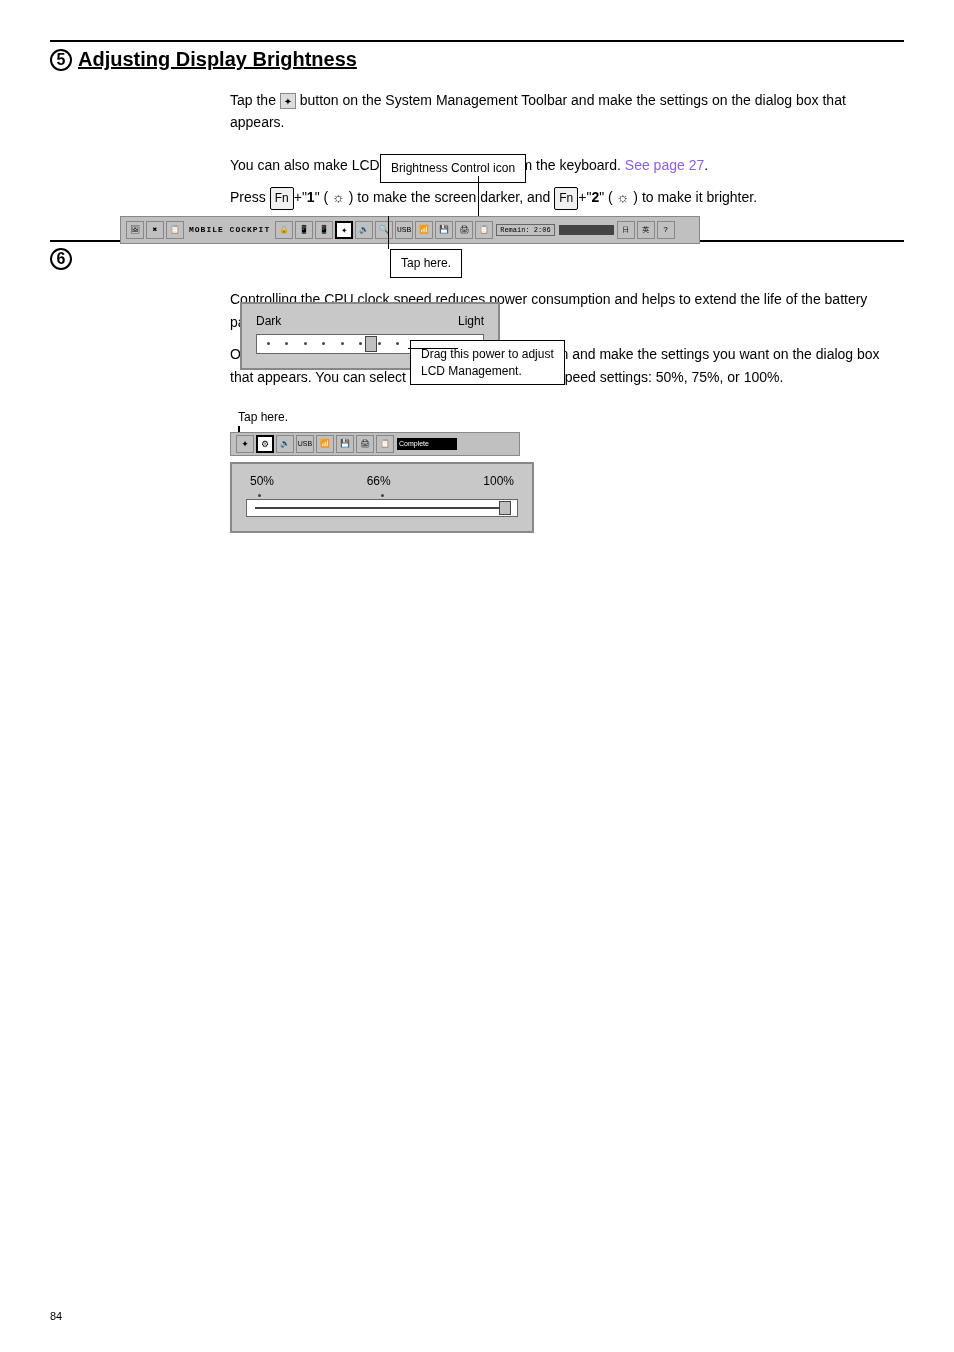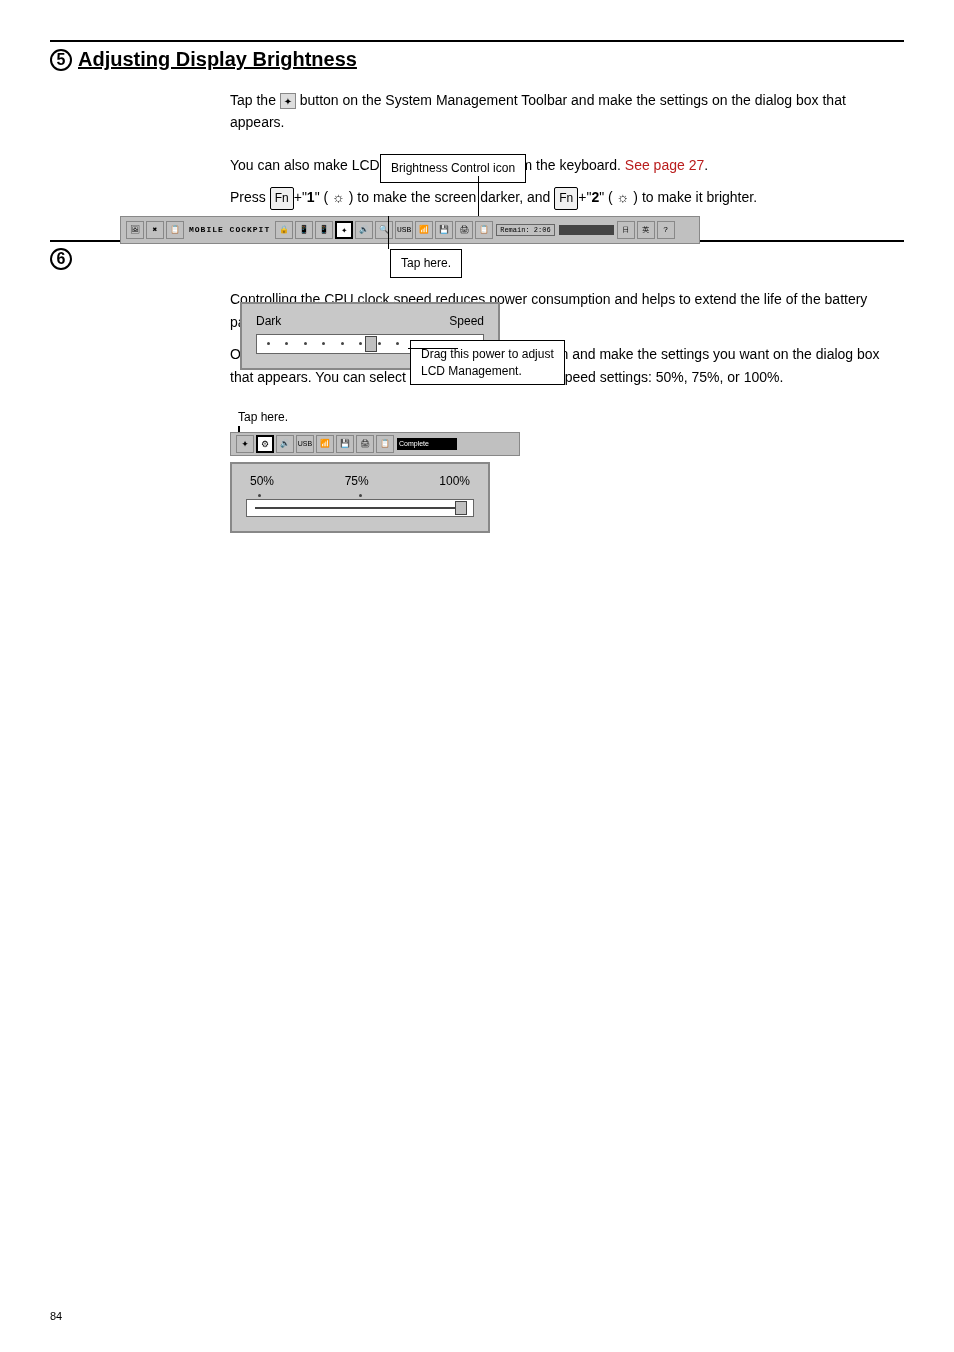--- a/index.html
+++ b/index.html
@@ -139,21 +139,21 @@
       padding: 1px 4px;
       font-size: 12px;
       font-family: Arial, sans-serif;
       background: #f0f0f0;
       border-radius: 2px;
       text-align: center;
     }
 
     
     a {
-      color: #b91c1c;
+      color: #8b5cf6;
       text-decoration: none;
     }
 
     
     .section2 {
       margin-top: 30px;
     }
 
     
     .cpu-toolbar-bar {
@@ -166,21 +166,21 @@
       font-size: 9px;
       overflow: hidden;
       width: 290px;
     }
 
     
     .cpu-dialog {
       background: #c8c8c8;
       border: 2px solid #888;
       padding: 10px 14px 14px;
-      width: 260px;
+      width: 304px;
       margin-top: 6px;
     }
     .cpu-percent-labels {
       display: flex;
       justify-content: space-between;
       font-size: 12px;
       margin-bottom: 4px;
       padding: 0 4px;
     }
     .cpu-slider-track {
@@ -306,21 +306,21 @@
   <div style="position:absolute; left:390px; top:95px;">
     <div class="callout-box">Tap here.</div>
   </div>
 
   <div style="position:absolute; left:388px; top:62px; width:1px; height:33px; background:#000;"></div>
 
   <div style="position:absolute; left:120px; top:140px;">
     <div class="brightness-dialog">
       <div class="brightness-labels">
         <span>Dark</span>
-        <span>Speed</span>
+        <span>Light</span>
       </div>
       <div class="slider-track">
         <div class="slider-dots">
           <div class="slider-dot"></div>
           <div class="slider-dot"></div>
           <div class="slider-dot"></div>
           <div class="slider-dot"></div>
           <div class="slider-dot"></div>
           <div class="slider-dot"></div>
           <div class="slider-dot"></div>
@@ -385,21 +385,21 @@
       <div class="toolbar-icon" style="font-size:8px;">📋</div>
       <div style="position:relative; display:inline-block; margin:0 2px;">
         <div style="background:#000; width:60px; height:12px;"></div>
         <div style="position:absolute; top:0; left:2px; font-size:7px; color:#fff; white-space:nowrap; line-height:12px;">Complete</div>
       </div>
     </div>
 
     <div class="cpu-dialog" style="margin-top:6px;">
       <div class="cpu-percent-labels">
         <span>50%</span>
-        <span>75%</span>
+        <span>66%</span>
         <span>100%</span>
       </div>
       <div class="cpu-tick-dots">
         <div class="cpu-tick"></div>
         <div class="cpu-tick"></div>
         <div class="cpu-tick" style="visibility:hidden;"></div>
       </div>
       <div class="cpu-slider-track" style="margin-top:2px;">
         <div class="cpu-slider-line"></div>
         <div class="cpu-slider-thumb"></div>

